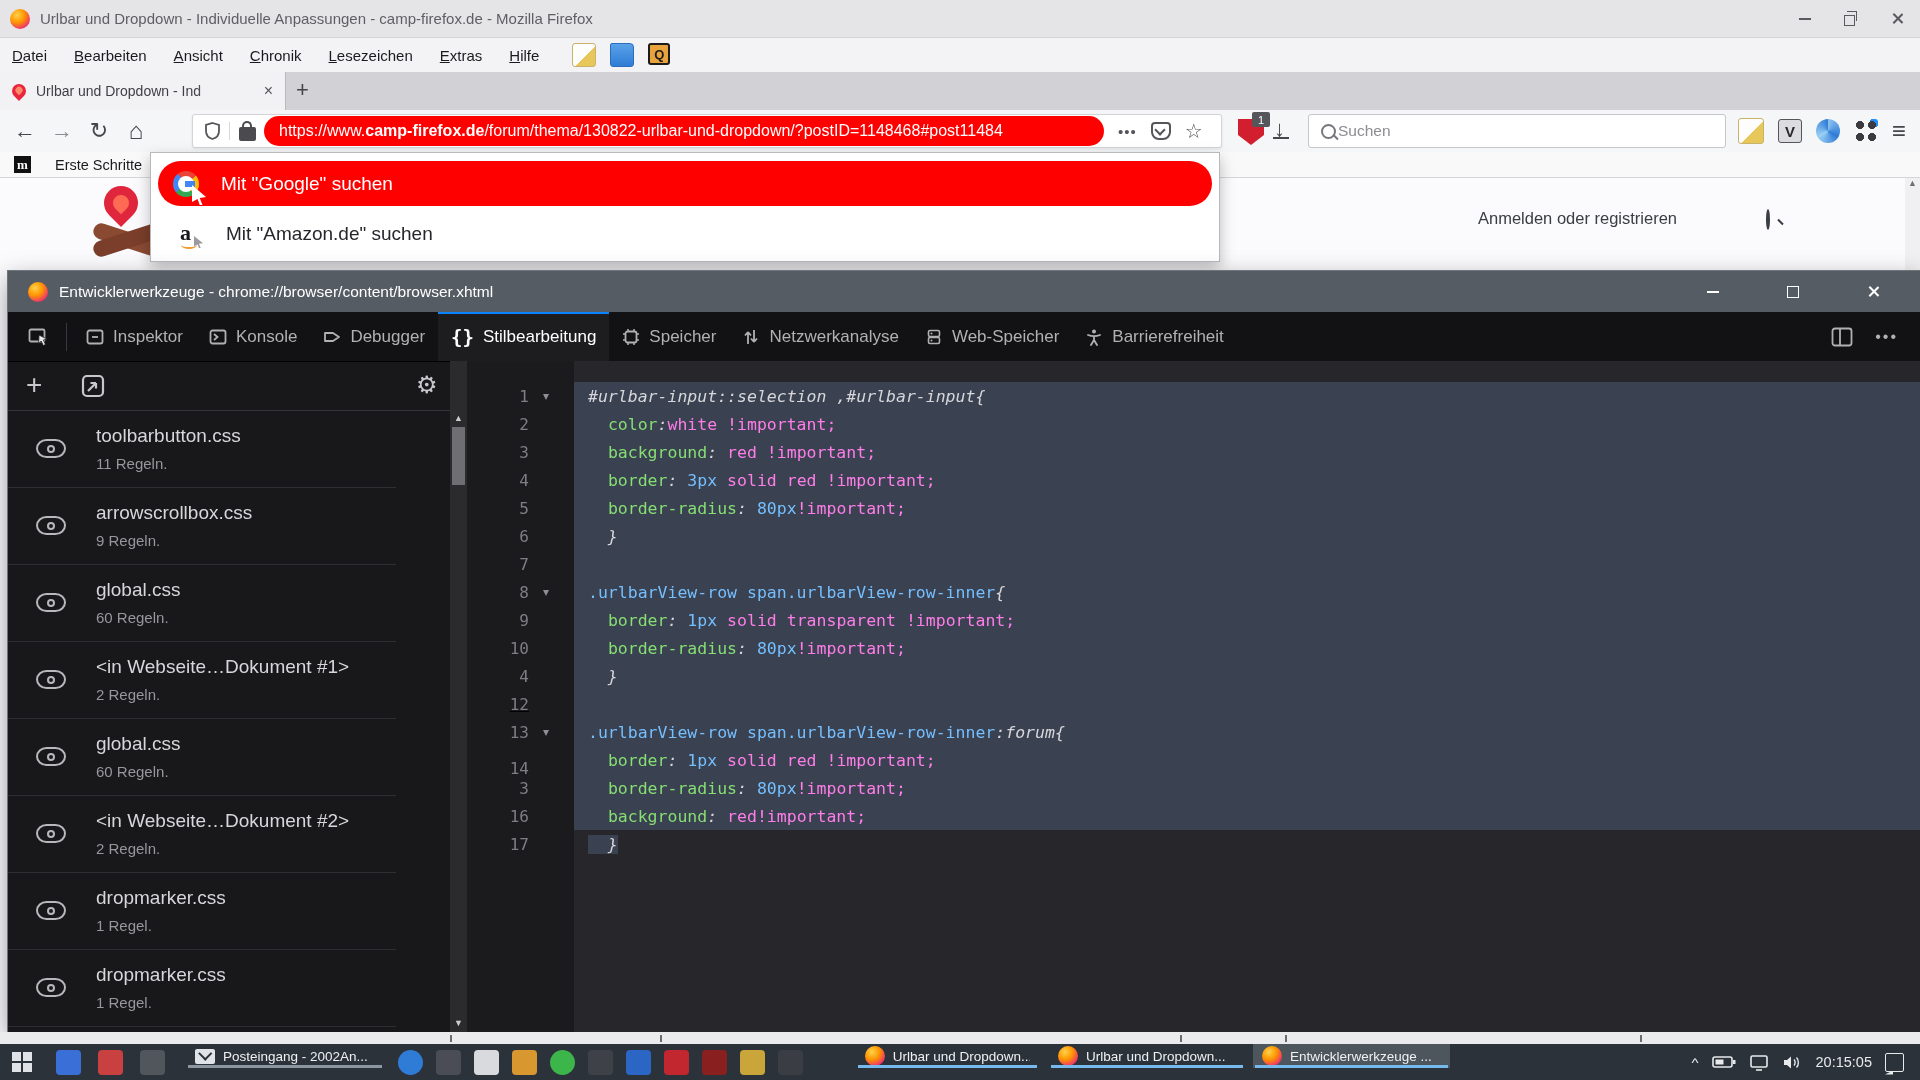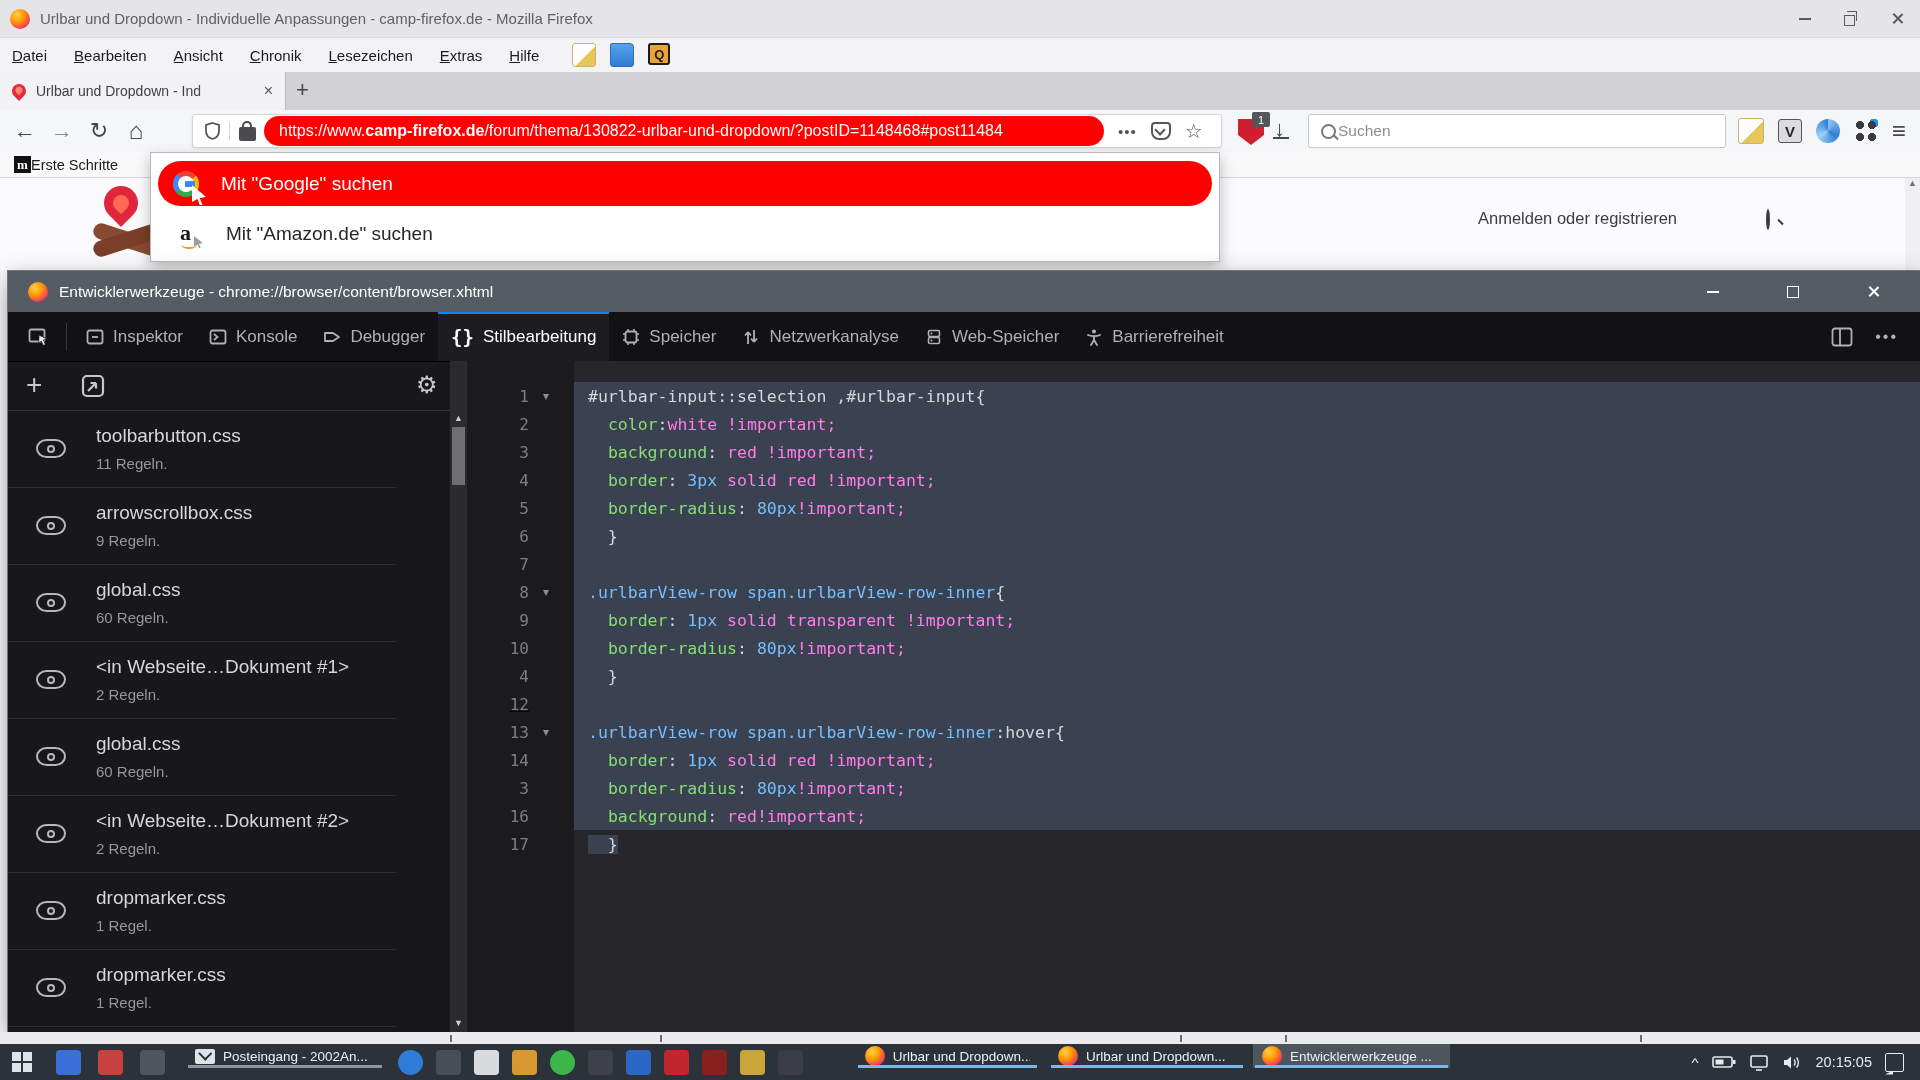--- a/index.html
+++ b/index.html
@@ -60,21 +60,21 @@
   .searchbox .mag{margin-left:12px;}
   .search-ph{margin-left:2px;font-size:15.5px;color:#8c8c92;}
   .navbar-right{position:absolute;left:1738px;top:8px;display:flex;gap:14px;align-items:center;}
   .ext-ic{width:24px;height:24px;border-radius:3px;}
   .ic-vbox{background:#dcdce0;border:1px solid #55555a;box-sizing:border-box;display:flex;align-items:center;justify-content:center;font-size:15px;font-weight:bold;color:#26262c;}
   .ic-swirl{border-radius:50%;background:conic-gradient(#8ec3f2,#2f7cd6,#9bd0f5,#2f7cd6);}
   .ic-griddot{background:radial-gradient(circle 4px at 6px 6px,#3a3a40 95%,transparent),radial-gradient(circle 4px at 18px 6px,#3a3a40 95%,transparent),radial-gradient(circle 4px at 6px 18px,#3a3a40 95%,transparent),radial-gradient(circle 4px at 18px 18px,#3a3a40 95%,transparent),radial-gradient(circle 5px at 21px 3px,#1f8fff 95%,transparent);}
   .ic-burger{font-size:24px;color:#46464c;line-height:24px;}
   .bookmarksbar{left:0;top:152px;width:1920px;height:25px;background:#f9f9fa;border-bottom:1px solid #d6d6da;display:flex;align-items:center;}
   .m-ic{margin-left:14px;width:17px;height:17px;background:#111;color:#fff;font-family:"Liberation Serif",serif;font-weight:bold;font-size:13px;display:flex;align-items:center;justify-content:center;}
-  .bm-label{margin-left:0;font-size:14.5px;color:#1b1b1f;}
+  .bm-label{margin-left:24px;font-size:14.5px;color:#1b1b1f;}
   
   .page-login{left:1478px;top:209px;font-size:16.5px;color:#3a3d42;}
   .page-mag{left:1766px;top:211px;}
   .page-mag .mag{width:12px;height:12px;border-color:#3a3d42;}
   .page-mag .mag:after{background:#3a3d42;}
   .page-scroll{left:1905px;top:178px;width:15px;height:93px;background:#f0f0f2;color:#707075;font-size:9px;text-align:center;}
   .logo-flame{left:104px;top:186px;width:34px;height:34px;background:#e0263c;border-radius:0 50% 50% 50%;transform:rotate(-135deg);}
   .logo-flame:after{content:"";position:absolute;left:9px;top:9px;width:16px;height:16px;background:#ff6a55;border-radius:0 50% 50% 50%;}
   .log1,.log2{position:absolute;width:72px;height:16px;background:#8a4a32;border-radius:8px;}
   .log1{left:92px;top:232px;transform:rotate(18deg);}
@@ -130,21 +130,21 @@
   .gutter{position:absolute;left:459px;top:0;width:107px;bottom:0;background:#1b1b1e;}
   .gut-row{position:absolute;left:0;width:107px;height:28px;display:flex;align-items:center;}
   .gut-num{width:62px;text-align:right;font-family:"DejaVu Sans Mono",monospace;font-size:16px;color:#7e7e84;}
   .gut-fold{width:34px;text-align:center;font-size:12px;color:#8e8e94;}
   .editor{position:absolute;left:566px;top:0;right:0;bottom:0;background:#26262b;}
   .code-row{position:absolute;left:0;right:0;height:28px;display:flex;align-items:center;padding-left:14px;box-sizing:border-box;
             font-family:"DejaVu Sans Mono",monospace;font-size:16.5px;white-space:pre;}
   .code-row.selfull{background:var(--selection,#3a4150);}
   .code-row.selpart{background:transparent;}
   .code-row.selpart .seltext{background:var(--selection,#3a4150);}
-  .tok-pl{color:#d7d7db;} .tok-pr{color:var(--green,#86de74);} .tok-vl{color:var(--pink,#ff7de9);}
+  .tok-pl{color:#d7d7db;font-style:italic;} .tok-pr{color:var(--green,#86de74);} .tok-vl{color:var(--pink,#ff7de9);}
   .tok-nm{color:var(--blue,#75bfff);} .tok-sl{color:var(--blue,#75bfff);}
   
   .bottom-strip{left:0;top:1032px;width:1920px;height:12px;background:#ebebed;}
   .strip-tick{position:absolute;top:3px;width:2px;height:7px;background:#6a6a6f;}
   .taskbar{left:0;top:1044px;width:1920px;height:36px;background:#2c323a;display:flex;align-items:center;}
   .winlogo{position:absolute;left:12px;top:8px;width:20px;height:20px;display:grid;grid-template-columns:9px 9px;grid-template-rows:9px 9px;gap:2px;}
   .winlogo span{background:#dfe3e8;}
   .qicon{position:absolute;top:6px;width:25px;height:25px;border-radius:4px;}
   .tb-btn{position:absolute;top:0;height:24px;display:flex;align-items:center;padding:0 9px;box-sizing:border-box;}
   .tb-btn .lbl{margin-left:8px;font-size:13.5px;color:#eef0f2;white-space:nowrap;overflow:hidden;}
@@ -463,21 +463,21 @@
             <span class="gut-fold"></span>
           </div>
           <div class="gut-row" style="top: 329px; text-decoration: underline;">
             <span class="gut-num">12</span>
             <span class="gut-fold"></span>
           </div>
           <div class="gut-row" style="top: 357px;">
             <span class="gut-num">13</span>
             <span class="gut-fold">▾</span>
           </div>
-          <div class="gut-row" style="top: 385px;">
+          <div class="gut-row" style="top: 393px;">
             <span class="gut-num">14</span>
             <span class="gut-fold"></span>
           </div>
           <div class="gut-row" style="top: 413px;">
             <span class="gut-num">3</span>
             <span class="gut-fold"></span>
           </div>
           <div class="gut-row" style="top: 441px;">
             <span class="gut-num">16</span>
             <span class="gut-fold"></span>
@@ -493,21 +493,21 @@
           <div class="code-row selfull" style="top: 77px;"><span><span class="tok-pl">  </span><span class="tok-pr">background</span><span class="tok-pl">: </span><span class="tok-vl">red !important;</span></span></div>
           <div class="code-row selfull" style="top: 105px;"><span><span class="tok-pl">  </span><span class="tok-pr">border</span><span class="tok-pl">: </span><span class="tok-nm">3px </span><span class="tok-vl">solid red !important;</span></span></div>
           <div class="code-row selfull" style="top: 133px;"><span><span class="tok-pl">  </span><span class="tok-pr">border-radius</span><span class="tok-pl">: </span><span class="tok-nm">80px</span><span class="tok-vl">!important;</span></span></div>
           <div class="code-row selfull" style="top: 161px;"><span><span class="tok-pl">  }</span></span></div>
           <div class="code-row selfull" style="top: 189px;"><span></span></div>
           <div class="code-row selfull" style="top: 217px;"><span><span class="tok-sl">.urlbarView-row span.urlbarView-row-inner</span><span class="tok-pl">{</span></span></div>
           <div class="code-row selfull" style="top: 245px;"><span><span class="tok-pl">  </span><span class="tok-pr">border</span><span class="tok-pl">: </span><span class="tok-nm">1px </span><span class="tok-vl">solid transparent !important;</span></span></div>
           <div class="code-row selfull" style="top: 273px;"><span><span class="tok-pl">  </span><span class="tok-pr">border-radius</span><span class="tok-pl">: </span><span class="tok-nm">80px</span><span class="tok-vl">!important;</span></span></div>
           <div class="code-row selfull" style="top: 301px;"><span><span class="tok-pl">  }</span></span></div>
           <div class="code-row selfull" style="top: 329px;"><span></span></div>
-          <div class="code-row selfull" style="top: 357px;"><span><span class="tok-sl">.urlbarView-row span.urlbarView-row-inner</span><span class="tok-pl">:hover{</span></span></div>
+          <div class="code-row selfull" style="top: 357px;"><span><span class="tok-sl">.urlbarView-row span.urlbarView-row-inner</span><span class="tok-pl">:forum{</span></span></div>
           <div class="code-row selfull" style="top: 385px;"><span><span class="tok-pl">  </span><span class="tok-pr">border</span><span class="tok-pl">: </span><span class="tok-nm">1px </span><span class="tok-vl">solid red !important;</span></span></div>
           <div class="code-row selfull" style="top: 413px;"><span><span class="tok-pl">  </span><span class="tok-pr">border-radius</span><span class="tok-pl">: </span><span class="tok-nm">80px</span><span class="tok-vl">!important;</span></span></div>
           <div class="code-row selfull" style="top: 441px;"><span><span class="tok-pl">  </span><span class="tok-pr">background</span><span class="tok-pl">: </span><span class="tok-vl">red!important;</span></span></div>
           <div class="code-row selpart" style="top: 469px;"><span class="seltext"><span class="tok-pl">  }</span></span></div>
         </div>
     </div>
   </div>
 
   <div class="abs bottom-strip">
     <span class="strip-tick" style="left:450px;"></span>

